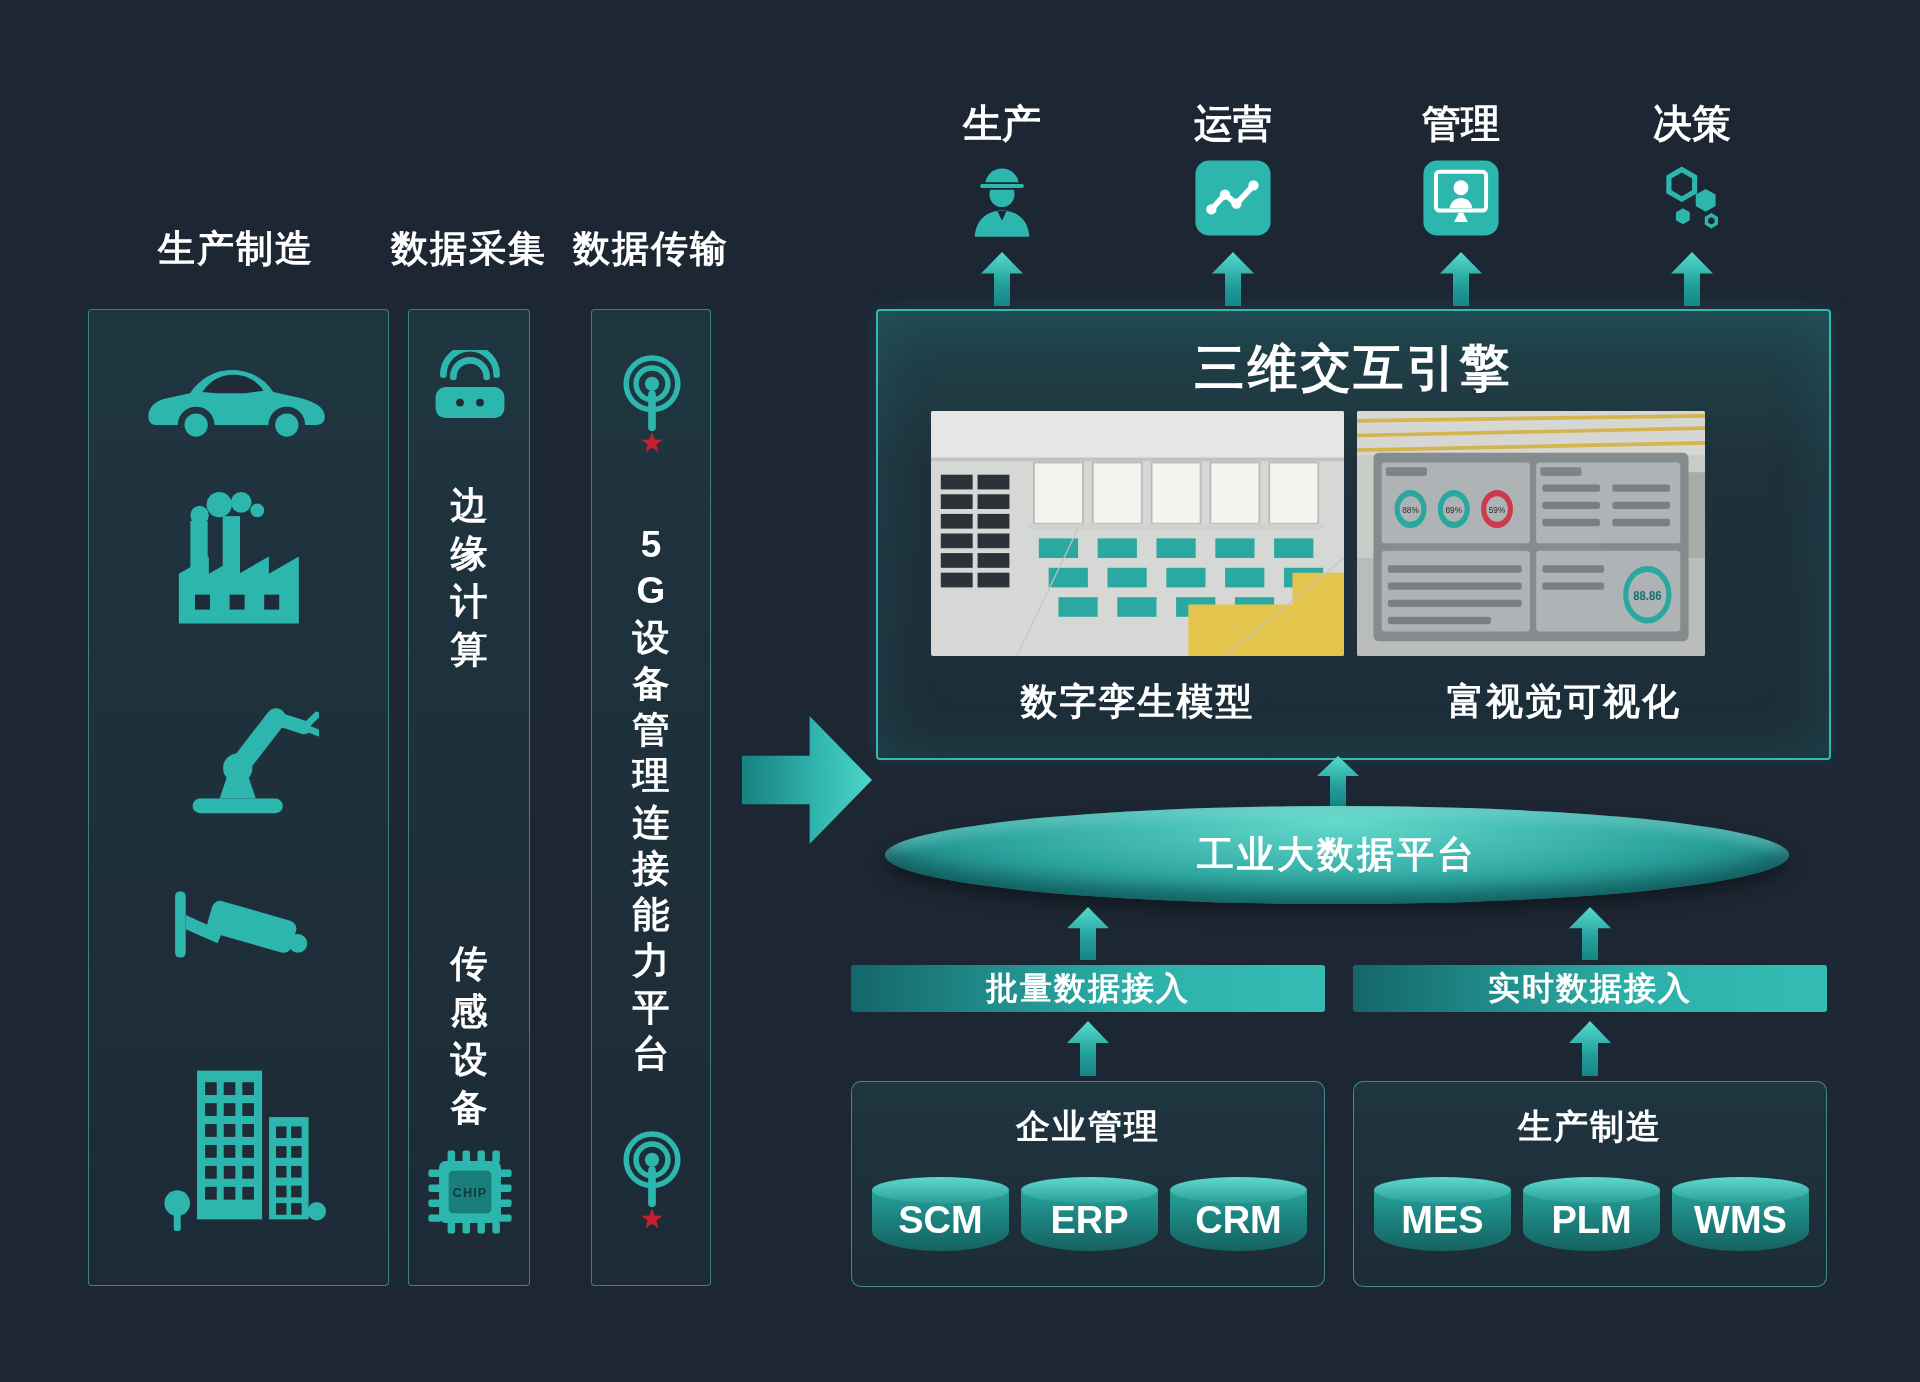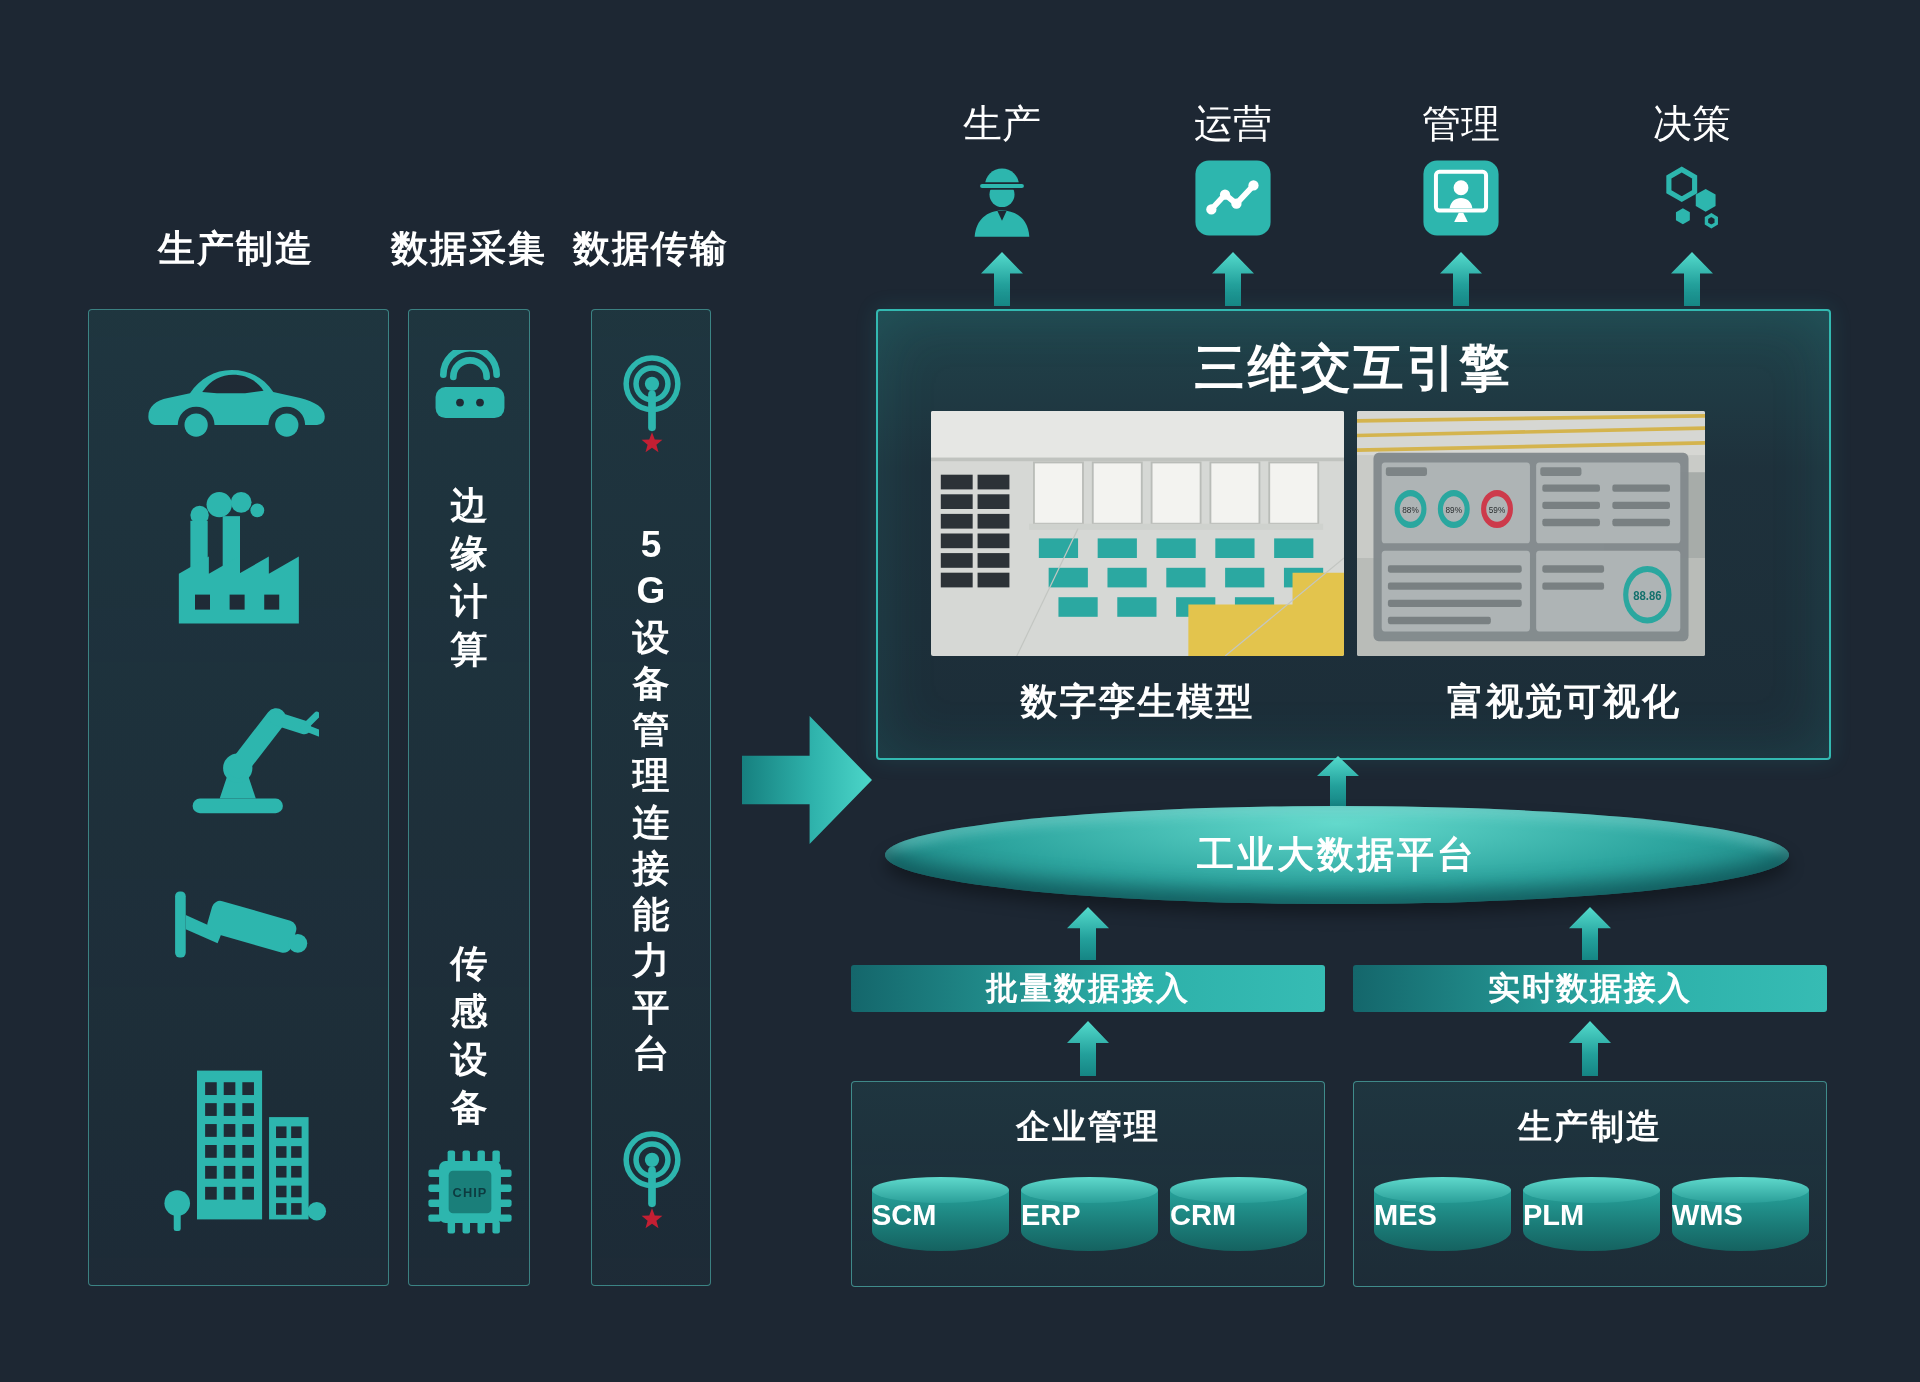--- a/index.html
+++ b/index.html
@@ -37,21 +37,21 @@
   }
   .arr-right{
     position:absolute;left:742px;top:716px;width:130px;height:128px;
     background:linear-gradient(90deg,#16807f 0%,#2fb3ac 55%,#4cd6c9 100%);
     clip-path:polygon(0 31%,52% 31%,52% 0,100% 50%,52% 100%,52% 69%,0 69%);
   }
   
   .out{
     position:absolute;top:103px;width:160px;display:flex;flex-direction:column;align-items:center;
   }
-  .out-label{font-size:39px;font-weight:400;line-height:42px;white-space:nowrap;}
+  .out-label{font-size:39px;font-weight:700;line-height:42px;white-space:nowrap;}
   .out-icon{width:82px;height:82px;margin-top:12px;}
   .out-icon svg{width:100%;height:100%;display:block;}
   .out-arrow{width:42px;height:54px;margin-top:13px;}
   
   .engine{
     position:absolute;left:876px;top:309px;width:955px;height:451px;box-sizing:border-box;
     border:2.5px solid #33b9b1;border-radius:4px;
     background:linear-gradient(180deg,rgba(45,182,174,.20) 0%,rgba(45,182,174,.07) 35%,rgba(22,84,88,.14) 100%);
     box-shadow:inset 0 0 60px rgba(46,182,174,.16),0 0 22px rgba(46,182,174,.14);
   }
@@ -70,35 +70,35 @@
   
   .bar{
     position:absolute;top:965px;width:474px;height:47px;border-radius:3px;
     background:linear-gradient(90deg,#14666b 0%,#2db0a9 60%,#36bcb4 100%);
     display:flex;align-items:center;justify-content:center;
     font-size:32px;font-weight:700;letter-spacing:2px;
   }
   
   .sys{
     position:absolute;top:1081px;width:474px;height:206px;box-sizing:border-box;
-    border:1.5px solid rgba(86,199,191,.6);border-radius:4px;
+    border:1.5px solid rgba(86,199,191,.6);border-radius:10px;
     background:linear-gradient(180deg,rgba(46,182,174,.10),rgba(46,182,174,.04));
   }
   .sys-title{position:absolute;top:22px;left:0;width:100%;text-align:center;font-size:34px;font-weight:700;letter-spacing:2px;}
   .cyl{position:absolute;top:108px;width:137px;height:61px;}
   .cyl-body{
     position:absolute;top:0;left:0;width:100%;height:100%;
     background:linear-gradient(180deg,#27a29b 0%,#1b7d79 55%,#156260 100%);
     border-radius:0 0 68px 68px / 0 0 20px 20px;
   }
   .cyl-top{
     position:absolute;top:-13px;left:0;width:100%;height:26px;border-radius:50%;
     background:linear-gradient(180deg,#5fd9cc,#2b9f99);
   }
-  .cyl-lbl{position:absolute;top:9px;left:0;width:100%;text-align:left;font-size:29px;font-weight:700;color:#fff;}
+  .cyl-lbl{position:absolute;top:9px;left:0;width:100%;text-align:center;font-size:38px;font-weight:700;color:#fff;}
 </style>
 </head>
 <body>
 
 <div class="canvas">
 
   <div class="hdr" style="left:236px">生产制造</div>
   <div class="hdr" style="left:469px">数据采集</div>
   <div class="hdr" style="left:651px">数据传输</div>
 

